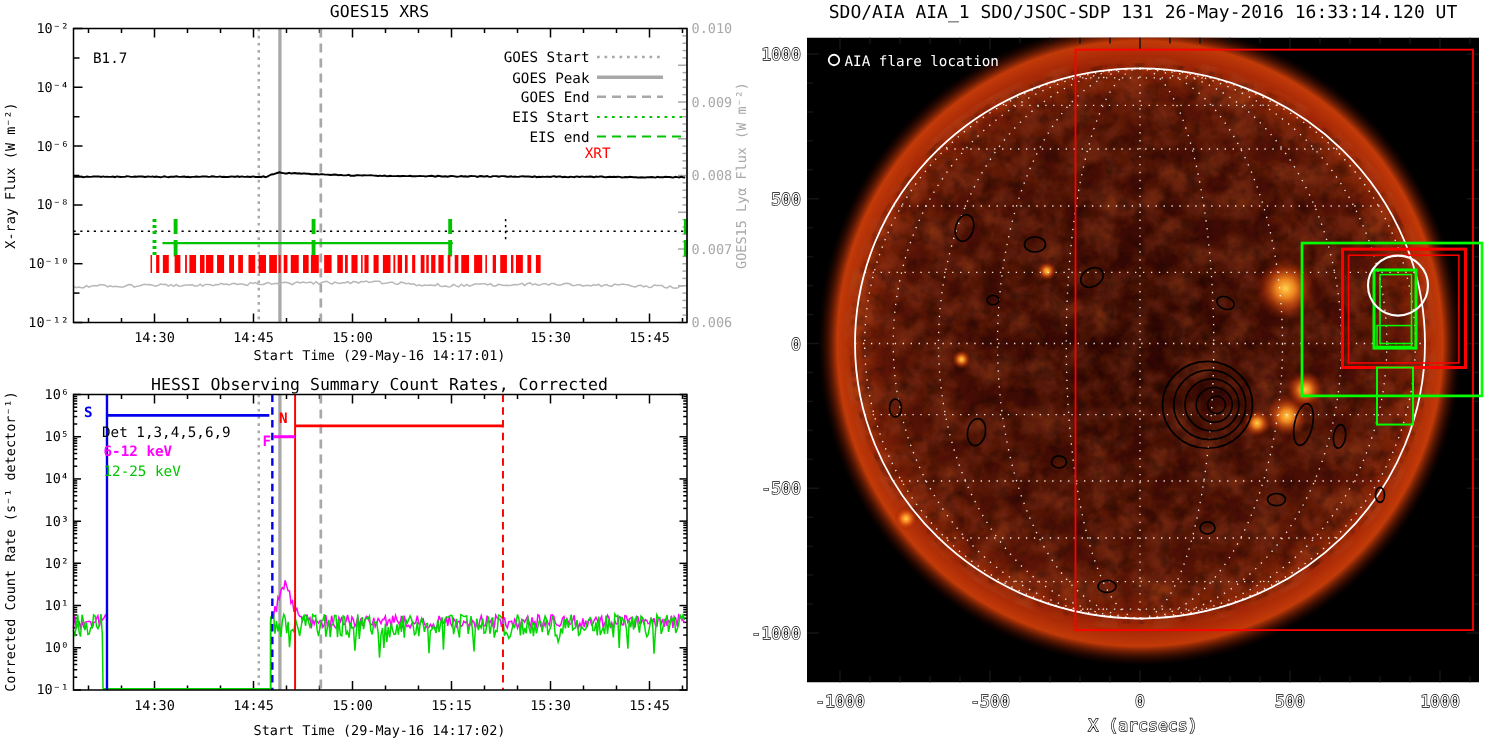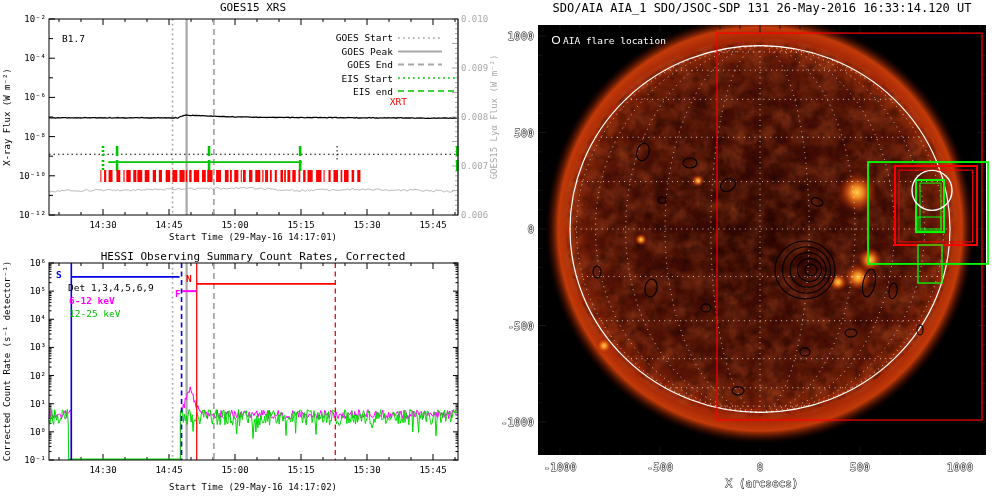--- a/index.html
+++ b/index.html
@@ -1,17 +1,17 @@
 <!DOCTYPE html>
 <html><head>
 <meta charset="utf-8">
 <style>
   html,body{margin:0;padding:0;background:#fff;}
   .canvas{position:relative;width:1000px;height:500px;background:#ffffff;overflow:hidden;
-          font-family:"DejaVu Sans Mono","Liberation Mono",monospace;}
+          font-family:"DejaVu Sans Mono","Liberation Mono",monospace;border-radius:32px;}
   svg{display:block;}
   text{fill:#000;font-family:"DejaVu Sans Mono","Liberation Mono",monospace;}
   .t9{font-size:9px;}
   .t10{font-size:9.5px;}
   .t11{font-size:11px;}
   .t12{font-size:12px;}
   .gray{fill:#a8a8a8;}
   .green{fill:#00c400;}
   .red{fill:#ff0000;}
   .blue{fill:#0000ee;font-weight:bold;}

